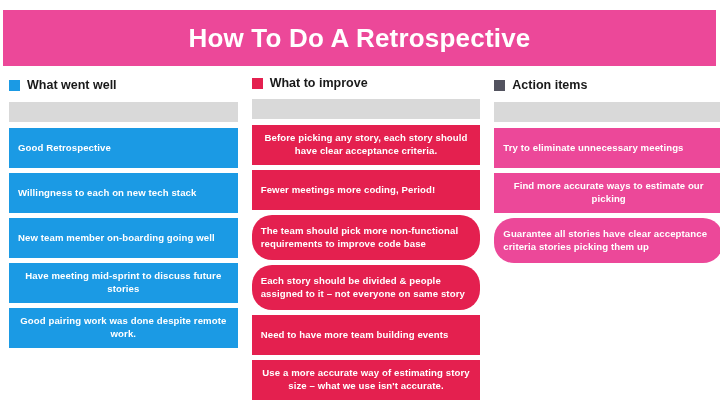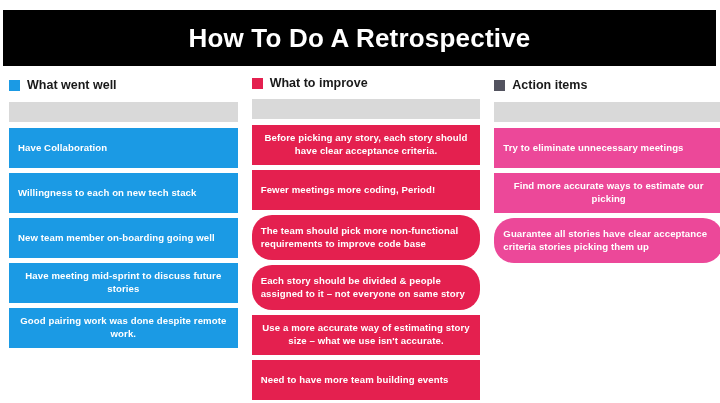--- a/index.html
+++ b/index.html
@@ -24,21 +24,21 @@
     box-sizing: border-box;
   }
 
   
   .title-bar {
     position: absolute;
     left: 3px;
     top: 10px;
     width: 713px;
     height: 56px;
-    background: #000000;
+    background: #ec4899;
     display: flex;
     align-items: center;
     justify-content: center;
     box-sizing: border-box;
   }
   .title-text {
     color: #ffffff;
     font-size: 26px;
     font-weight: bold;
     letter-spacing: 0.2px;
@@ -129,41 +129,41 @@
 
   <div class="columns">
 
     <div class="column">
       <div class="col-header">
         <span class="swatch" style="background:#1b9ae4"></span>
         <span class="col-title">What went well</span>
       </div>
       <div class="placeholder"></div>
       <div class="cards">
-        <div class="card card-c1">Have Collaboration</div>
+        <div class="card card-c1">Good Retrospective</div>
         <div class="card card-c1">Willingness to each on new tech stack</div>
         <div class="card card-c1 h2">New team member on-boarding going well</div>
         <div class="card card-c1 h2">Have meeting mid-sprint to discuss future stories</div>
         <div class="card card-c1 h2">Good pairing work was done despite remote work.</div>
       </div>
     </div>
 
     <div class="column">
       <div class="col-header">
         <span class="swatch" style="background:#e4204f"></span>
         <span class="col-title">What to improve</span>
       </div>
       <div class="placeholder"></div>
       <div class="cards">
         <div class="card card-c2 h2">Before picking any story, each story should have clear acceptance criteria.</div>
         <div class="card card-c2">Fewer meetings more coding, Period!</div>
         <div class="card card-c2 h3">The team should pick more non-functional requirements to improve code base</div>
         <div class="card card-c2 h3">Each story should be divided &amp; people assigned to it – not everyone on same story</div>
+        <div class="card card-c2 h2">Need to have more team building events</div>
         <div class="card card-c2 h2">Use a more accurate way of estimating story size – what we use isn't accurate.</div>
-        <div class="card card-c2 h2">Need to have more team building events</div>
       </div>
     </div>
 
     <div class="column">
       <div class="col-header">
         <span class="swatch" style="background:#53535f"></span>
         <span class="col-title">Action items</span>
       </div>
       <div class="placeholder"></div>
       <div class="cards">

